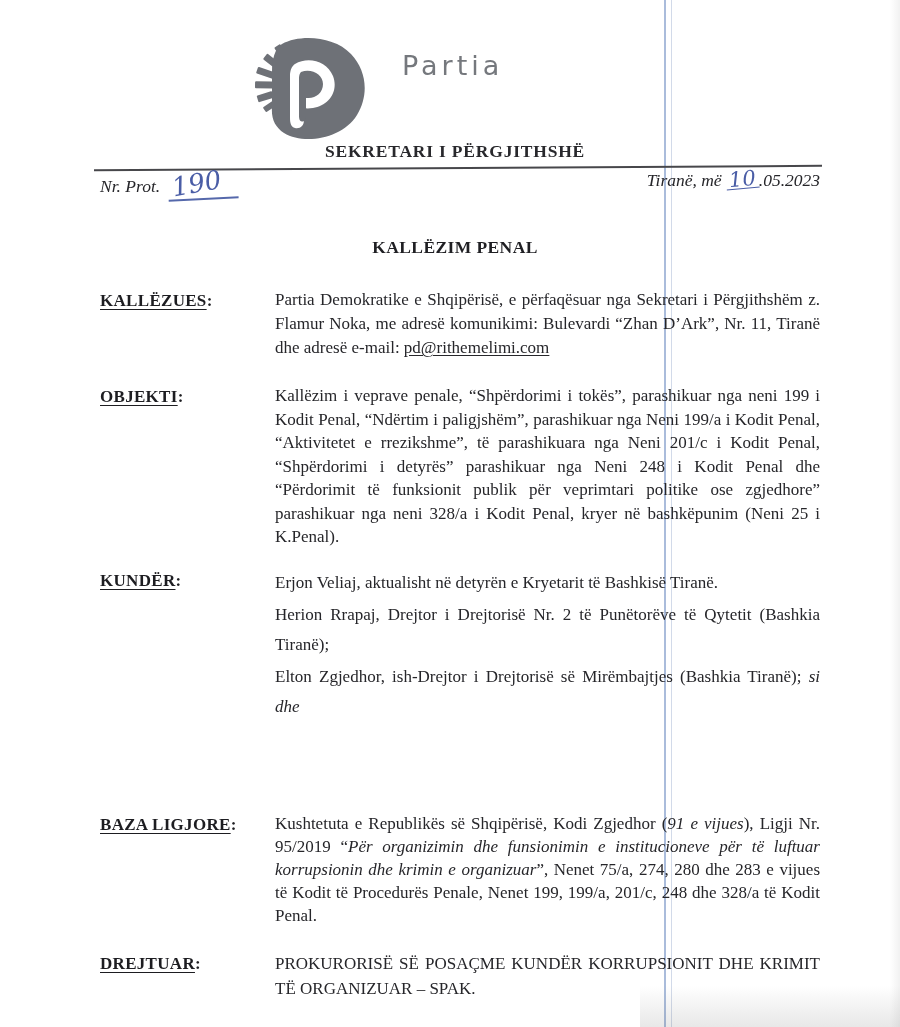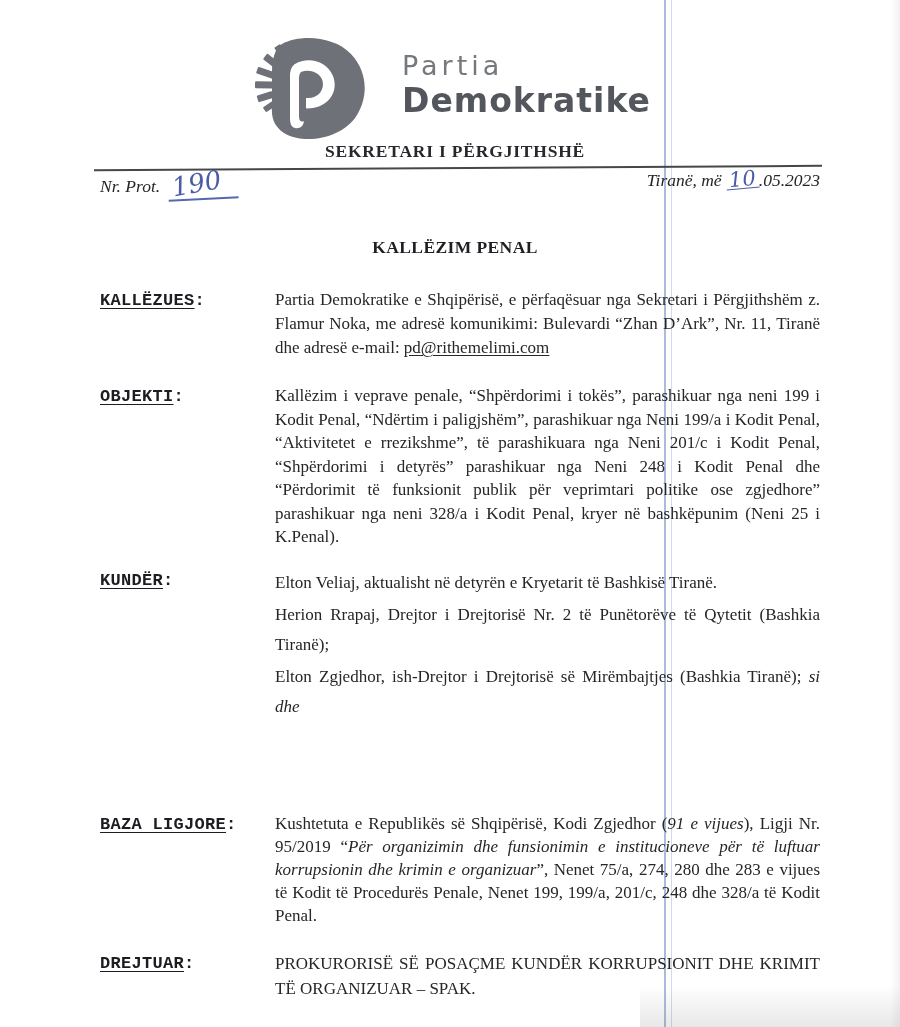--- a/index.html
+++ b/index.html
@@ -38,21 +38,21 @@
   .hand-day { font-family:"DejaVu Serif", serif; font-style:italic; font-size:21px;
           color:#4a5da6; display:inline-block; border-bottom:1.5px solid #4a5da6;
           transform:rotate(-5deg); padding:0 3px; line-height:18px; }
 
   .title { position:absolute; top:237px; left:5px; width:900px; text-align:center;
            font-weight:bold; font-size:17.5px; letter-spacing:.4px; color:#1f1f23; }
 
   
   .section { position:absolute; left:100px; width:722px; }
   .sec-label { position:absolute; left:0; top:3px; font-weight:bold; font-size:17px;
-               letter-spacing:.3px; white-space:nowrap; color:#1d1d21;font-family:Liberation Mono, monospace; }
+               letter-spacing:.3px; white-space:nowrap; color:#1d1d21; }
   .sec-label .lu { text-decoration:underline; text-underline-offset:3px; }
   .sec-content { position:absolute; left:175px; top:0; width:545px;
                  text-align:justify; font-size:17px; color:#26262a; }
   .sec-content p { margin:0; }
 
   #sec-kallezues { top:288px; }  #sec-kallezues .sec-content { line-height:24px; }
   #sec-objekti   { top:384px; }  #sec-objekti .sec-content   { line-height:23.5px; }
   #sec-kunder    { top:568px; }  #sec-kunder .sec-content p  { line-height:30.5px; margin-bottom:1px; }
   #sec-baza      { top:812px; }  #sec-baza .sec-content      { line-height:23px; }
   #sec-drejtuar  { top:951px; }  #sec-drejtuar .sec-content  { line-height:25px; font-weight:bold; }
@@ -87,21 +87,20 @@
         M57,32 C70,24 89,29 95,44 C101,60 90,74 75,76 C71,76.5 68,76.5 66,76
         L66,88 C66,94 62,97 57,96 C53,95 52,91 52,86 L52,44 C52,38 54,34 57,32 Z"></path>
       <path fill="#6e7177" d="
         M63,40 C74,36 85,43 85,52 C85,61 77,67 69,66 L68,66 L68,84
         C68,88 66,90 64,89.5 C61,89 61,86 61,82 L61,46 C61,43 62,41 63,40 Z"></path>
     </svg>
   </div>
 
   <div class="brand">
     <div class="brand-1">Partia</div>
-    <div class="brand-2">Demokratike</div>
   </div>
 
   <div class="subtitle">SEKRETARI I PËRGJITHSHË</div>
   <div class="rule"></div>
 
   <div class="meta-left">
     <span>Nr. Prot.</span><span class="hand-underline"><span class="hand">190</span></span>
   </div>
 
   <div class="meta-right">
@@ -120,21 +119,21 @@
   <div class="section" id="sec-objekti">
     <div class="sec-label"><span class="lu">OBJEKTI</span><span>:</span></div>
     <div class="sec-content">
       <p><span>Kallëzim i veprave penale, </span><span class="b">“Shpërdorimi i tokës”</span><span>, parashikuar nga neni 199 i Kodit Penal, </span><span class="b">“Ndërtim i paligjshëm”</span><span>, parashikuar nga Neni 199/a i Kodit Penal, </span><span class="b">“Aktivitetet e rrezikshme”</span><span>, të parashikuara nga Neni 201/c i Kodit Penal, </span><span class="b">“Shpërdorimi i detyrës”</span><span> parashikuar nga Neni 248 i Kodit Penal dhe </span><span class="b">“Përdorimit të funksionit publik për veprimtari politike ose zgjedhore”</span><span> parashikuar nga neni 328/a i Kodit Penal, kryer në bashkëpunim (Neni 25 i K.Penal).</span></p>
     </div>
   </div>
 
   <div class="section" id="sec-kunder">
     <div class="sec-label"><span class="lu">KUNDËR</span><span>:</span></div>
     <div class="sec-content">
-      <p><span class="b">Elton Veliaj</span><span>, aktualisht në detyrën e Kryetarit të Bashkisë Tiranë.</span></p>
+      <p><span class="b">Erjon Veliaj</span><span>, aktualisht në detyrën e Kryetarit të Bashkisë Tiranë.</span></p>
       <p><span class="b">Herion Rrapaj</span><span>, Drejtor i Drejtorisë Nr. 2 të Punëtorëve të Qytetit (Bashkia Tiranë);</span></p>
       <p><span class="b">Elton Zgjedhor</span><span>, ish-Drejtor i Drejtorisë së Mirëmbajtjes (Bashkia Tiranë); </span><span class="i">si dhe</span></p>
     </div>
   </div>
 
   <div class="section" id="sec-baza">
     <div class="sec-label"><span class="lu">BAZA LIGJORE</span><span>:</span></div>
     <div class="sec-content">
       <p><span>Kushtetuta e Republikës së Shqipërisë, Kodi Zgjedhor (</span><span class="i">91 e vijues</span><span>), Ligji Nr. 95/2019 “</span><span class="i">Për organizimin dhe funsionimin e institucioneve për të luftuar korrupsionin dhe krimin e organizuar</span><span>”, Nenet 75/a, 274, 280 dhe 283 e vijues të Kodit të Procedurës Penale, Nenet 199, 199/a, 201/c, 248 dhe 328/a të Kodit Penal.</span></p>
     </div>

